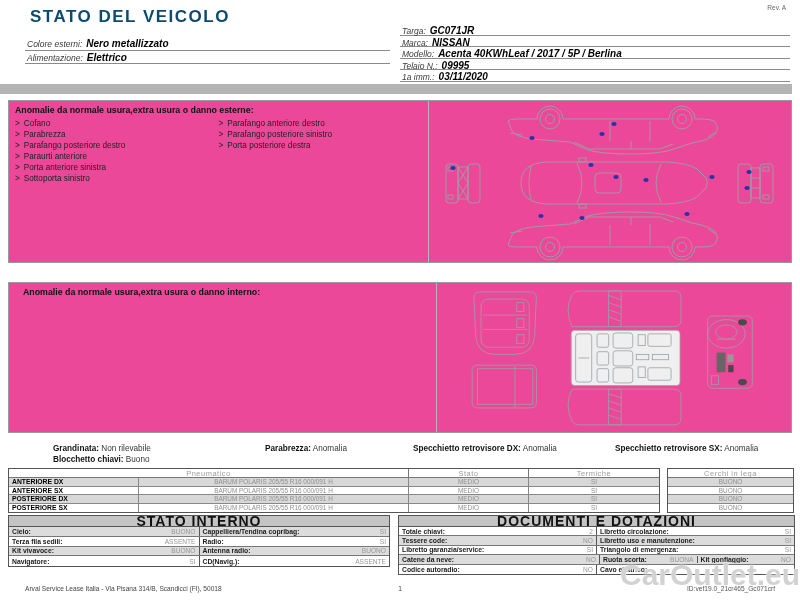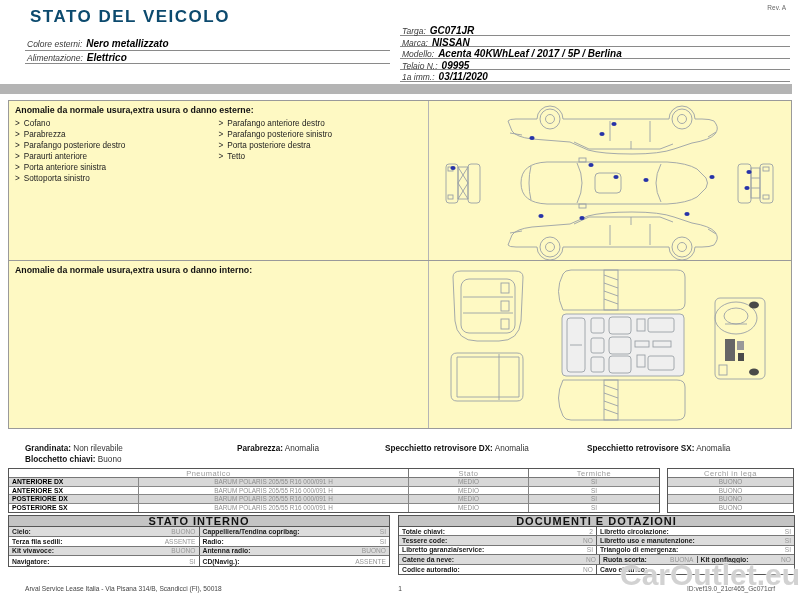--- a/index.html
+++ b/index.html
@@ -20,38 +20,38 @@
   .frow {
     display:flex; align-items:baseline; gap:4px;
     border-bottom:1px solid #8a8a8a; padding:1px 2px;
   }
   .head-left .frow { height:13.5px; }
   .head-right .frow { height:11.6px; }
   .flabel { font-size:8.5px; color:#3a3a3a; white-space:nowrap; }
   .fvalue { font-size:10px; font-weight:bold; color:#000; white-space:nowrap; }
   .gray-bar { position:absolute; left:0; top:84px; width:792px; height:10px; background:#b4b4b4; }
   
-  .box { position:absolute; left:8px; width:784px; border:1px solid #9a9a9a; display:flex; background:#fef9c3; }
+  .box { position:absolute; left:8px; width:784px; border:1px solid #9a9a9a; display:flex; background:#ec4899; }
   .box-ext { top:100px; height:163px; }
-  .box-int { top:260px; height:169px; }
+  .box-int { top:282px; height:151px;padding-left:8px; }
   .box-text { width:420px; border-right:1px solid #b5b5b5; padding:4px 6px; }
   .box-heading { font-size:8.8px; font-weight:bold; color:#111; margin-bottom:3px; }
   .anom-cols { display:flex; }
   .anom-cols ul { list-style:none; width:50%; }
   .anom-cols li { font-size:8.2px; line-height:11px; color:#222; white-space:nowrap; }
   .anom-cols .mk { margin-right:4px; color:#222; }
   .box-diagram { position:relative; flex:1; }
   .box-diagram svg { position:absolute; left:0; top:0; width:100%; height:100%; }
   .sketch { stroke:#9aa0a6; stroke-width:0.9; fill:none; }
   .sketch-fill { stroke:#9aa0a6; stroke-width:0.9; fill:#efefef; }
   
   .summary { position:absolute; left:25px; top:444px; width:748px; font-size:8.2px; }
   .summary-row1 { display:grid; grid-template-columns:212px 148px 202px auto; }
   .summary-row2 { margin-top:2px; }
-  .s-label { font-weight:bold; color:#111; }
+  .s-label { font-weight:bold; color:#111;margin-left:28px; }
   .s-value { color:#333;text-align:center; }
   
   .tyre-wrap { position:absolute; left:8px; top:468px; display:flex; gap:7px;justify-content:flex-end; }
   .tyre-main { width:652px; border:1px solid #555; }
   .t-head { display:flex; height:9px; border-bottom:1px solid #777; }
   .t-head > div, .tc-head {
     font-size:7.5px; color:#9c9c9c; text-align:center; overflow:hidden;
     line-height:9px; letter-spacing:0.5px;
   }
   .th-pneu { width:400px; border-right:1px solid #777; }
@@ -68,21 +68,21 @@
   .tc-head { height:9px; border-bottom:1px solid #777; }
   .tc-row { height:8.6px; font-size:6.4px; color:#8f8f8f; text-align:center; line-height:8.6px; border-bottom:1px solid #888; }
   .tc-row:last-child { border-bottom:none; }
   .tc-row.odd { background:#d8d8d8; }
   
   .btable { position:absolute; top:515px; border:1px solid #555; background:#fff; }
   .btable-left { left:8px; width:382px; }
   .btable-right { left:398px; width:397px; }
   .bt-title {
     height:11px; background:#c4c4c4; border-bottom:1px solid #555;
-    font-size:11px; font-weight:bold; text-align:center; line-height:11px; letter-spacing:1px; color:#111;
+    font-size:14px; font-weight:bold; text-align:center; line-height:11px; letter-spacing:1px; color:#111;
   }
   .bt-row { display:flex; border-bottom:1px solid #777; }
   .bt-row:last-child { border-bottom:none; }
   .btable-left .bt-row { height:9.8px; }
   .btable-right .bt-row { height:9.4px; }
   .bt-row.shade { background:#dcdcdc; }
   .bt-cell {
     flex:1; display:flex; justify-content:space-between; align-items:center;
     padding:0 3px; overflow:hidden;
   }
@@ -155,21 +155,20 @@
         <li><span class="mk">&gt;</span><span>Parabrezza</span></li>
         <li><span class="mk">&gt;</span><span>Parafango posteriore destro</span></li>
         <li><span class="mk">&gt;</span><span>Paraurti anteriore</span></li>
         <li><span class="mk">&gt;</span><span>Porta anteriore sinistra</span></li>
         <li><span class="mk">&gt;</span><span>Sottoporta sinistro</span></li>
       </ul>
       <ul>
         <li><span class="mk">&gt;</span><span>Parafango anteriore destro</span></li>
         <li><span class="mk">&gt;</span><span>Parafango posteriore sinistro</span></li>
         <li><span class="mk">&gt;</span><span>Porta posteriore destra</span></li>
-        <li><span class="mk">&gt;</span><span>Tetto</span></li>
       </ul>
     </div>
   </div>
   <div class="box-diagram">
     <svg viewBox="0 0 362 161">
       <defs>
         <g id="carSide">
           <path class="sketch" d="M6,36 L10,26 Q14,20 30,18 L68,15 L86,7 Q100,3 130,3 Q158,3 172,8 L190,14 Q208,17 213,23 Q217,28 214,33 L212,36 Q208,38 200,38 L193,38 A13,13 0 0 1 167,38 L61,38 A13,13 0 0 1 35,38 L14,38 Q7,38 6,36 Z"></path>
           <circle class="sketch" cx="48" cy="38" r="10"></circle>
           <circle class="sketch" cx="48" cy="38" r="4.5"></circle>

